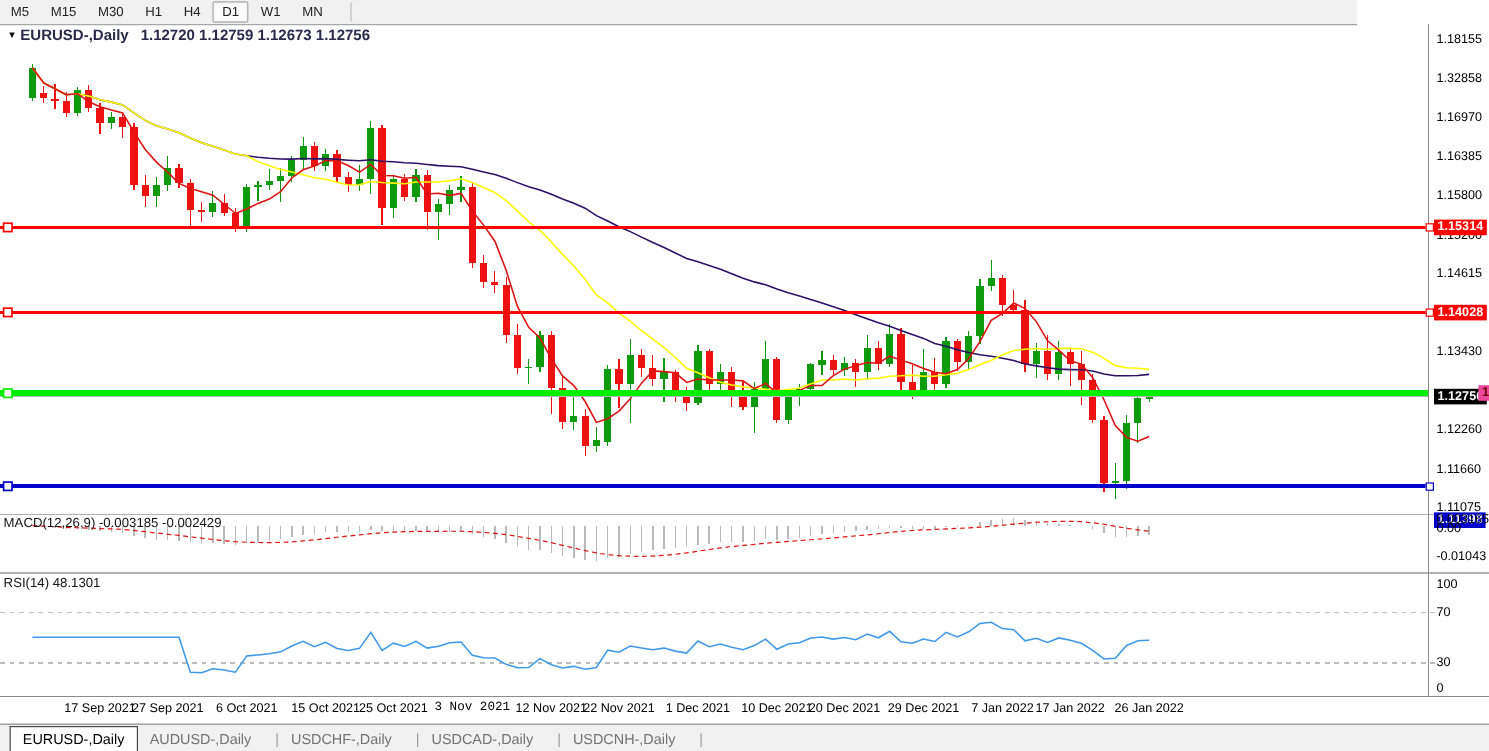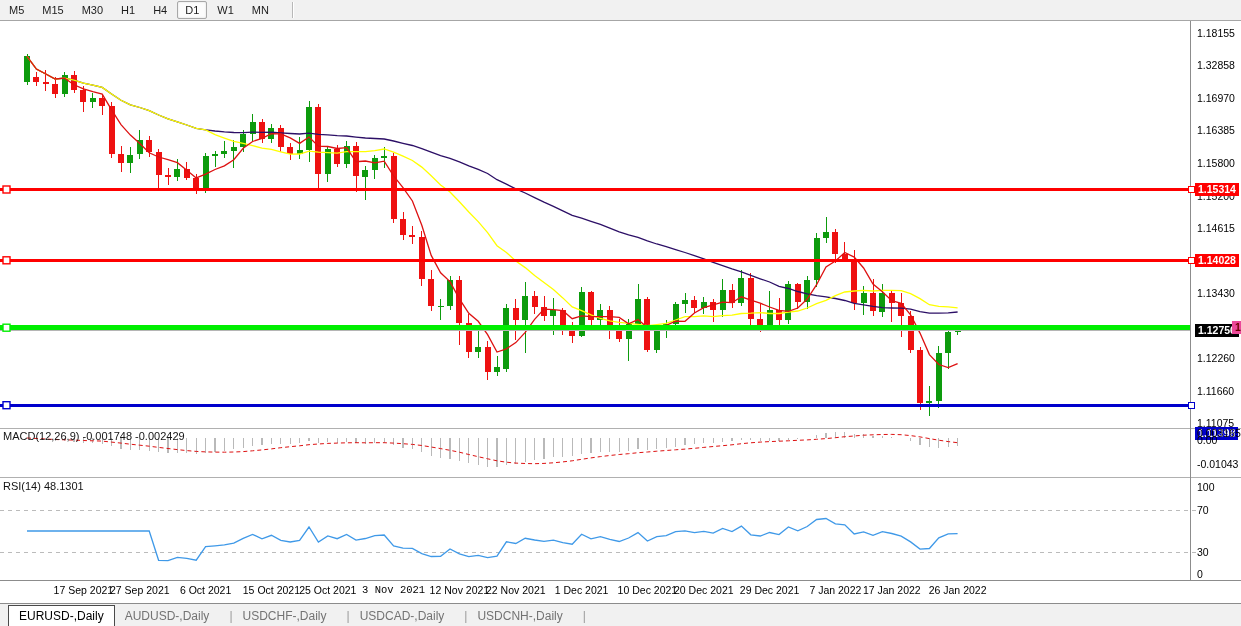--- a/index.html
+++ b/index.html
@@ -1,19 +1,19 @@
 <!DOCTYPE html>
 <html><head>
 <meta charset="utf-8">
 <style>
   html,body{margin:0;padding:0;background:#fff;}
   .app{position:relative;width:1241px;height:626px;overflow:hidden;background:#fff;
        font-family:"Liberation Sans",sans-serif;-webkit-font-smoothing:antialiased;}
   
-  .toolbar{position:absolute;left:0;top:0;width:1241px;height:20px;background:#f1f1f1;
+  .toolbar{position:absolute;left:0;top:0;width:1131px;height:20px;background:#f1f1f1;
            border-bottom:1px solid #a6a6a6;display:flex;align-items:center;z-index:6;}
   .tf{font-size:11px;color:#1d1d1d;padding:2px 7px;margin:0 1px;cursor:default;border:1px solid transparent;}
   .tf.active{background:#fcfcfc;border:1px solid #a8a8a8;border-radius:2px;box-shadow:inset 0 0 2px #d8d8d8;}
   .tb-sep{width:1px;height:16px;background:#b8b8b8;margin-left:14px;border-right:1px solid #fff;}
   
   .chart-wrap{position:absolute;left:0;top:0;width:1241px;height:603px;}
   svg{position:absolute;left:0;top:0;}
   .chart-title{position:absolute;left:6px;top:22px;font-size:12.5px;font-weight:700;color:#2a2a4a;z-index:3;white-space:nowrap;}
   .chart-title .tri{font-size:8px;position:relative;top:-1px;margin-right:3px;color:#111;}
   .chart-title .quote{margin-left:10px;}
@@ -380,22 +380,25 @@
         </g>
         <g>
           <polyline points="27.0,531.0 36.4,531.0 45.8,531.0 55.2,531.0 64.6,531.0 74.0,531.0 83.4,531.0 92.8,531.0 102.2,531.0 111.6,531.0 121.0,531.0 130.4,531.0 139.8,531.0 149.2,531.0 158.6,560.3 168.0,560.6 177.4,557.3 186.8,558.4 196.2,560.2 205.6,546.6 215.0,545.8 224.4,544.8 233.8,543.2 243.2,538.3 252.6,534.4 262.0,538.9 271.4,535.3 280.8,540.4 290.2,542.0 299.6,540.3 309.0,527.0 318.4,542.1 327.8,536.0 337.2,538.7 346.6,534.5 356.0,540.1 365.4,538.5 374.8,535.7 384.2,535.0 393.6,546.0 403.0,548.2 412.4,548.4 421.8,553.6 431.2,556.5 440.6,556.3 450.0,548.9 459.4,553.9 468.8,556.7 478.2,555.3 487.6,557.7 497.0,556.2 506.4,541.8 515.8,543.5 525.2,538.3 534.6,540.0 544.0,541.4 553.4,540.1 562.8,542.6 572.2,544.2 581.6,534.2 591.0,538.9 600.4,536.7 609.8,539.3 619.2,541.5 628.6,538.0 638.0,532.6 647.4,541.1 656.8,536.7 666.2,535.7 675.6,531.7 685.0,530.9 694.4,532.6 703.8,531.3 713.2,533.1 722.6,528.4 732.0,531.5 741.4,526.1 750.8,534.8 760.2,536.0 769.6,532.5 779.0,534.6 788.4,526.9 797.8,530.8 807.2,526.5 816.6,519.5 826.0,518.5 835.4,523.8 844.8,524.8 854.2,534.0 863.6,531.9 873.0,535.4 882.4,531.6 891.8,533.5 901.2,536.1 910.6,541.9 920.0,549.1 929.4,548.5 938.8,537.9 948.2,533.9 957.6,533.6" fill="none" stroke="#3f99e8" stroke-width="1.3"></polyline>
         </g>
         <line x1="0" y1="428.5" x2="1241" y2="428.5" stroke="#b0b0b0" stroke-width="1" shape-rendering="crispEdges"></line>
         <line x1="0" y1="477.5" x2="1241" y2="477.5" stroke="#b0b0b0" stroke-width="1" shape-rendering="crispEdges"></line>
         <line x1="0" y1="580.5" x2="1241" y2="580.5" stroke="#8c8c8c" stroke-width="1" shape-rendering="crispEdges"></line>
         <line x1="1190.5" y1="20" x2="1190.5" y2="580" stroke="#8c8c8c" stroke-width="1" shape-rendering="crispEdges"></line>
       </svg>
 
-
-    <div class="ind-label" style="top:430px">MACD(12,26,9) -0.001748 -0.002429</div>
+    <div class="chart-title">
+      <span class="tri">▼</span><span>EURUSD-,Daily</span><span class="quote">1.12720 1.12759 1.12673 1.12756</span>
+    </div>
+
+    <div class="ind-label" style="top:430px">MACD(12,26,9) -0.003185 -0.002429</div>
     <div class="ind-label" style="top:480px">RSI(14) 48.1301</div>
 
     <div id="price-axis">
         <div class="tick" style="top: 27px;">1.18155</div>
         <div class="tick" style="top: 59.2218px;">1.32858</div>
         <div class="tick" style="top: 92.2698px;">1.16970</div>
         <div class="tick" style="top: 124.492px;">1.16385</div>
         <div class="tick" style="top: 156.713px;">1.15800</div>
         <div class="tick" style="top: 189.761px;">1.15200</div>
         <div class="tick" style="top: 221.983px;">1.14615</div>

